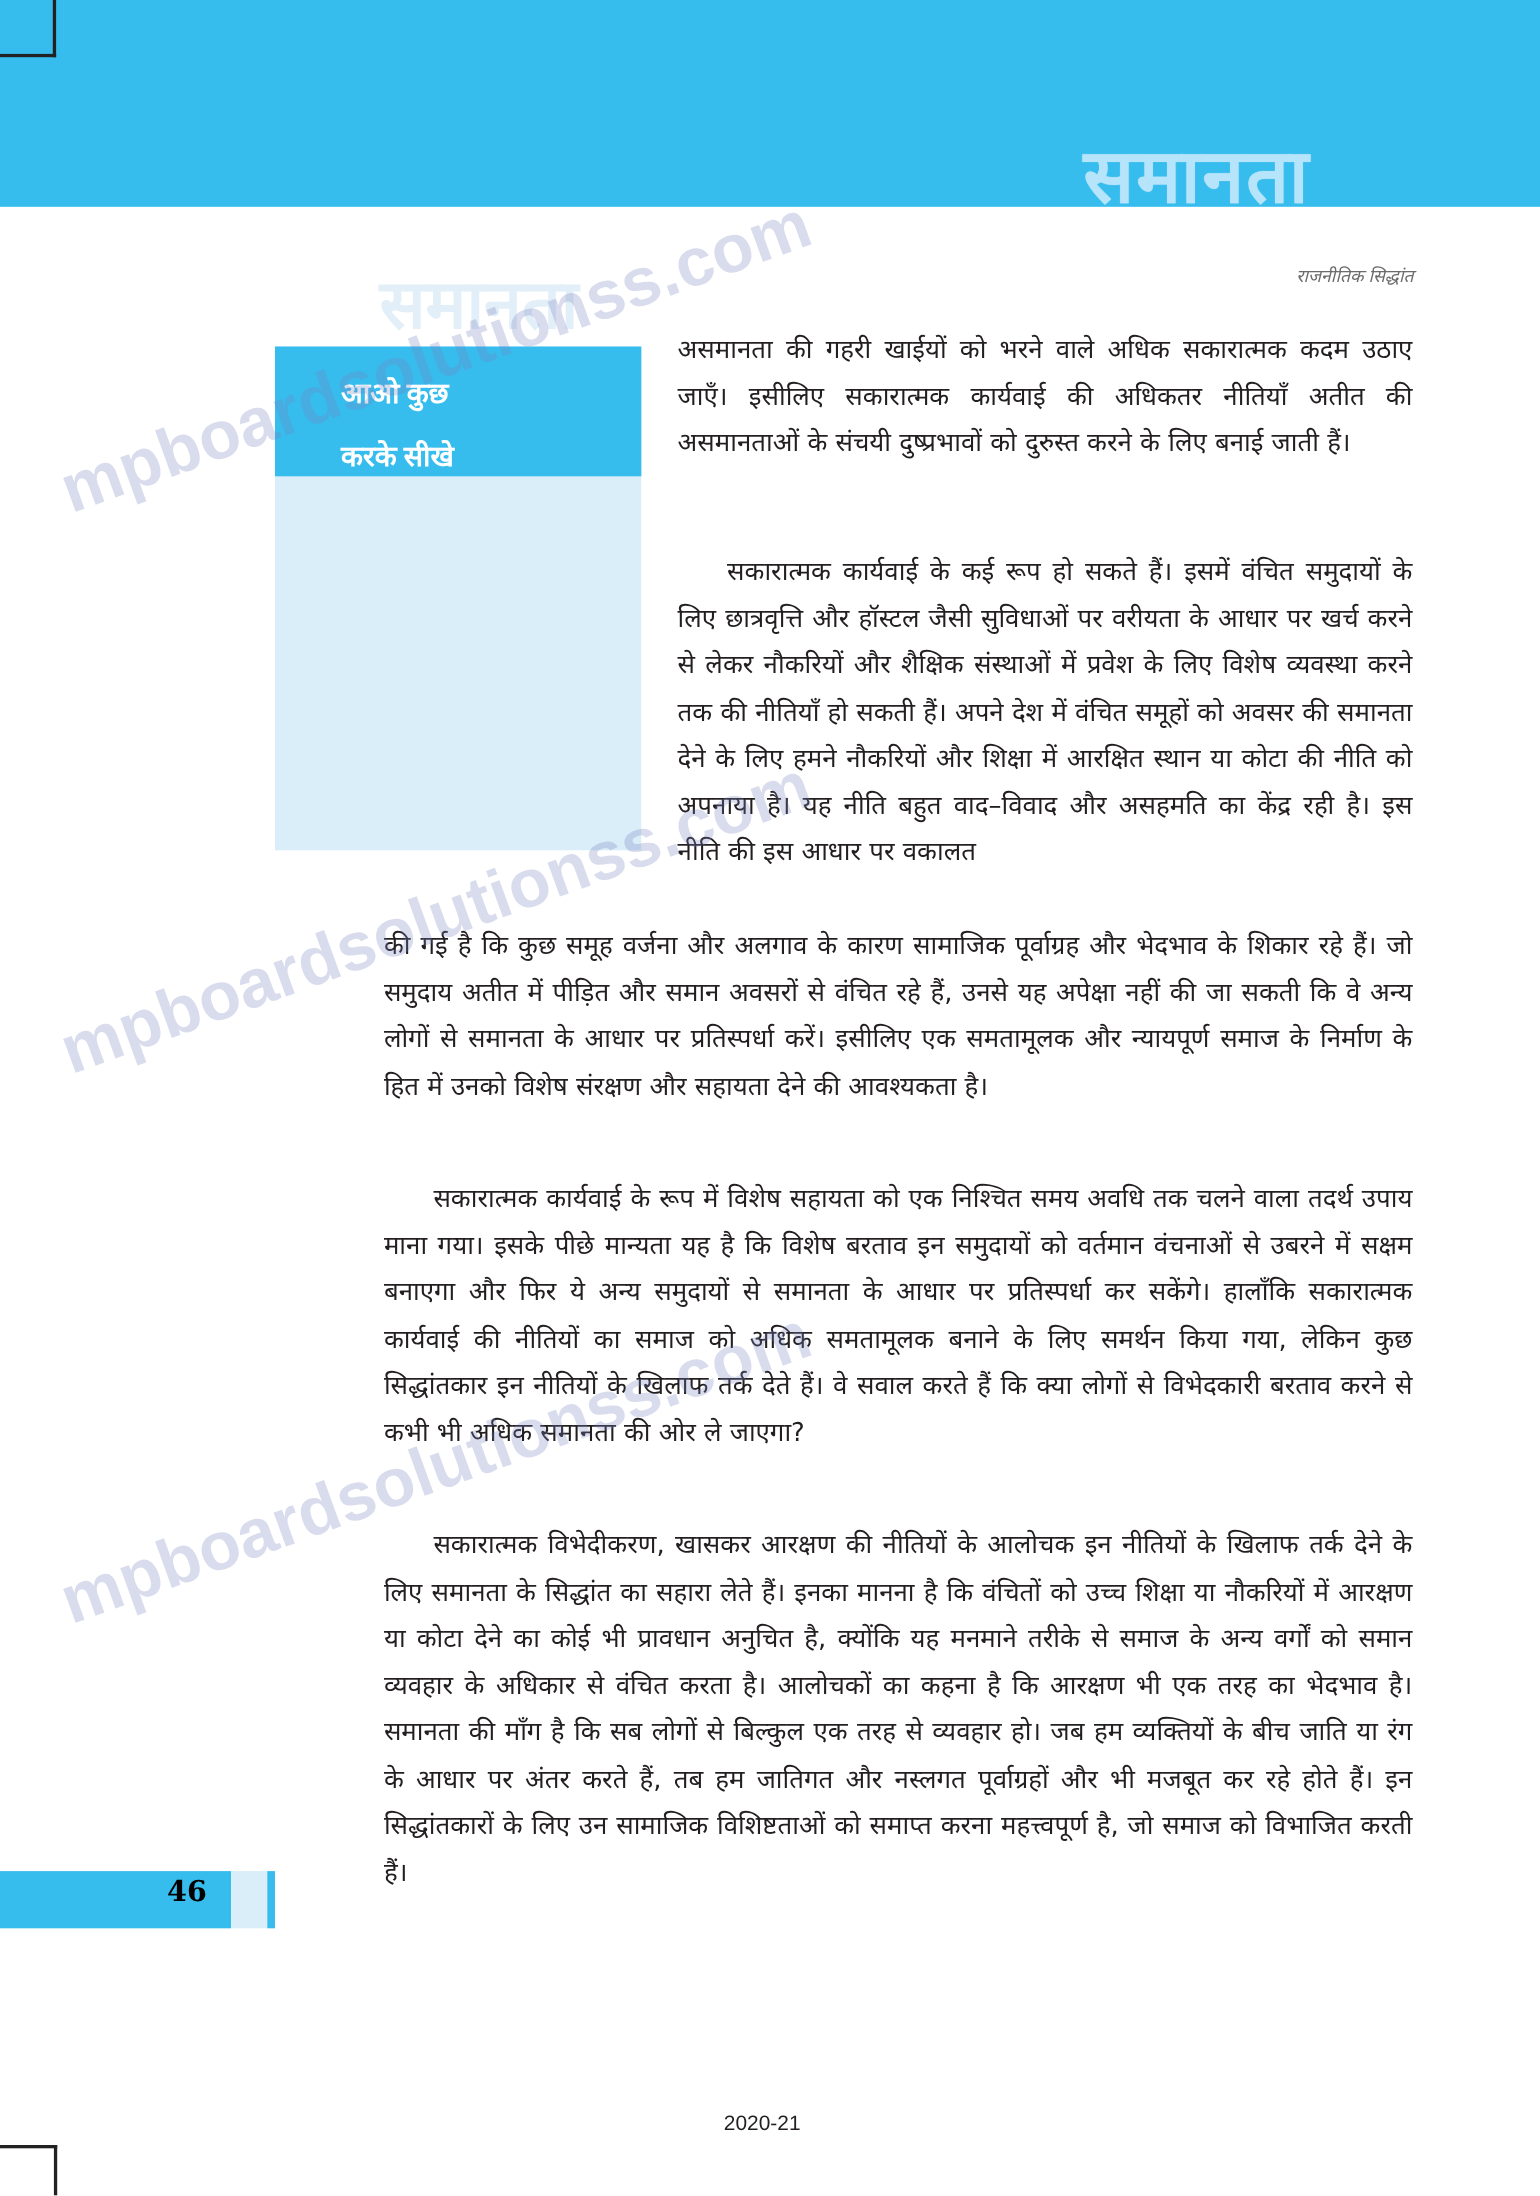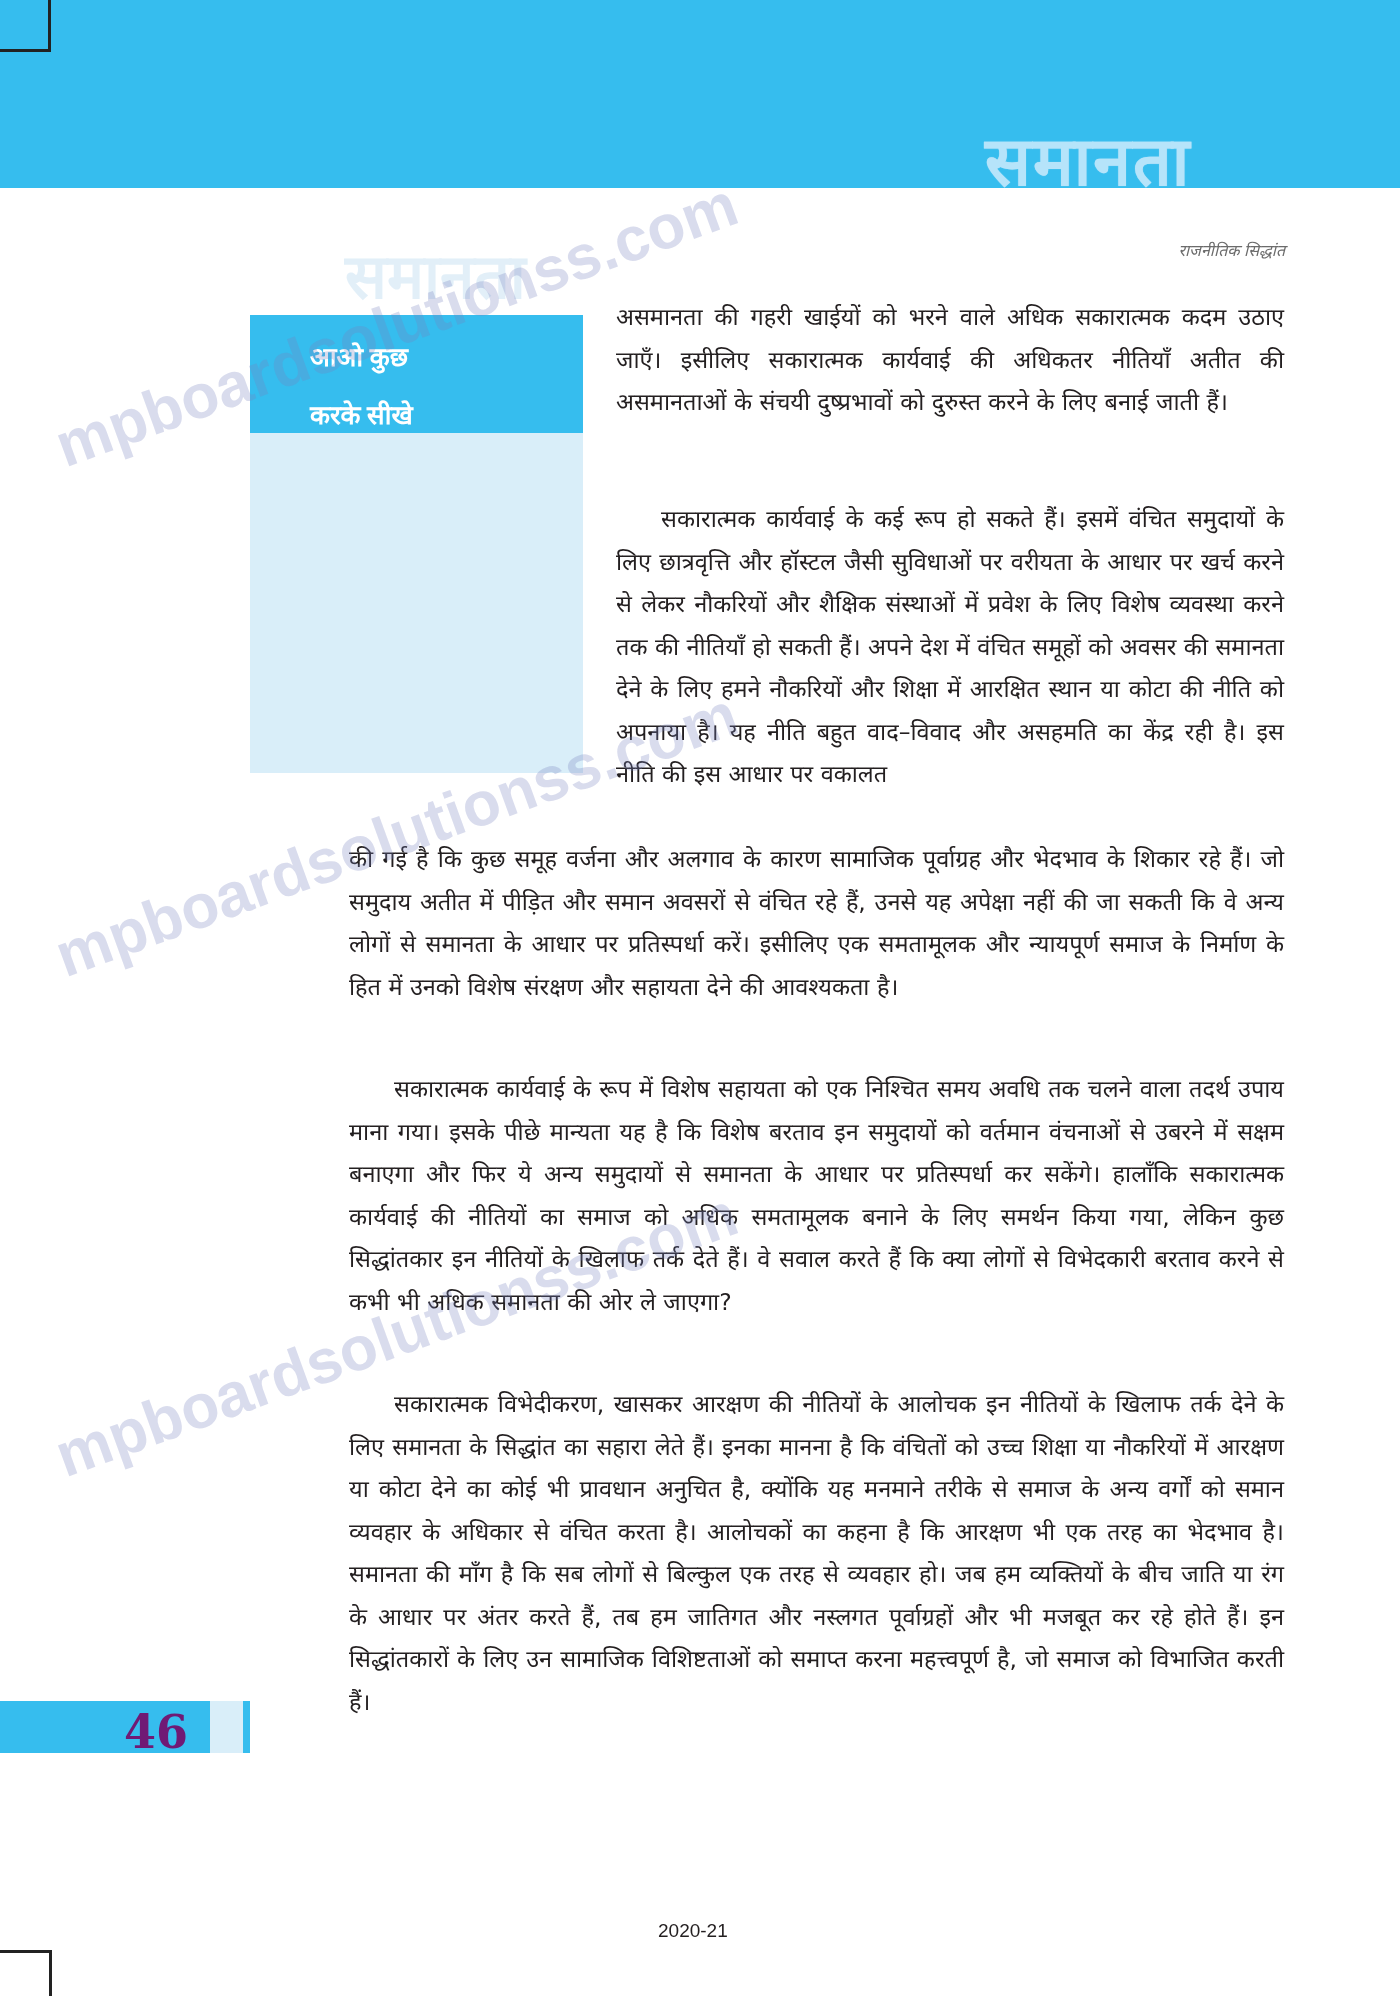--- a/index.html
+++ b/index.html
@@ -65,21 +65,21 @@
       text-align: justify; color: #231f20;
     }
     .text-block p { margin: 0; }
     .indent { text-indent: 45px; }
     .page-num-bar {
       position: absolute; left: 0; top: 1701px; width: 210px; height: 52px;
       background: #36bdee;
     }
     .page-num {
       position: absolute; right: 22px; top: 4px;
-      font-size: 46px; font-weight: bold; color: #701a75;
+      font-size: 26px; font-weight: bold; color: #000000;
       font-family: "DejaVu Serif", serif;
     }
     .page-num-light {
       position: absolute; left: 210px; top: 1701px; width: 33px; height: 52px;
       background: #d9eef9;
     }
     .page-num-edge {
       position: absolute; left: 243px; top: 1701px; width: 7px; height: 52px;
       background: #36bdee;
     }

